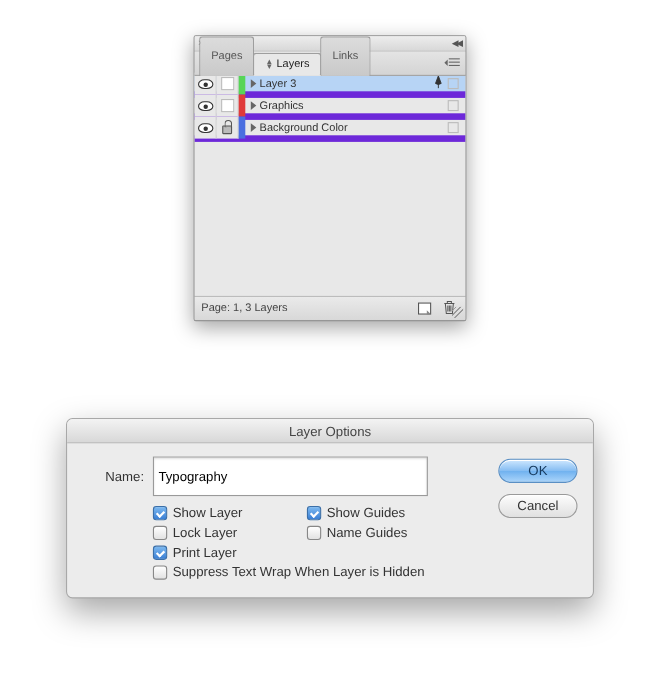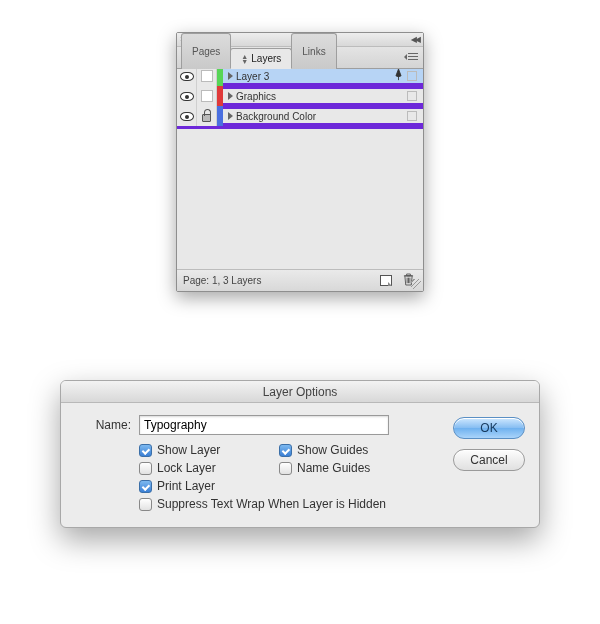--- a/index.html
+++ b/index.html
@@ -262,21 +262,21 @@
   .field-label {
     width: 56px;
     text-align:right;
     margin-right:8px;
     font-size:12px;
     color:#333;
   }
   .text-input {
     flex:1;
     max-width: 250px;
-    height:20px;
+    height:36px;
     border:1px solid #9a9a9a;
     background:#fff;
     padding: 0 4px;
     font-size:12px;
     box-shadow: inset 0 1px 2px rgba(0,0,0,0.15);
   }
   .combo {
     width:122px;
     height:20px;
     border:1px solid #9a9a9a;

